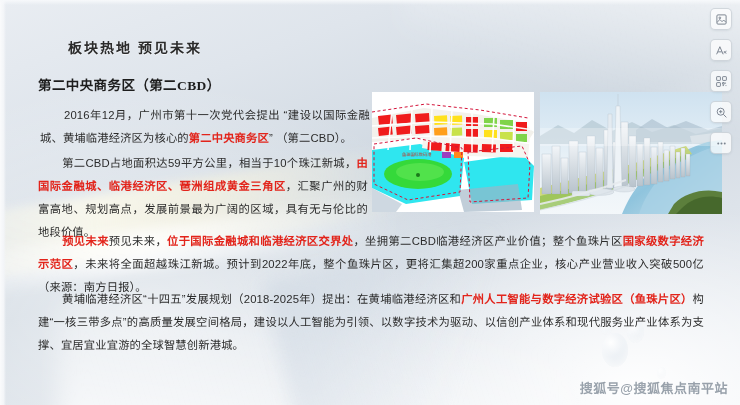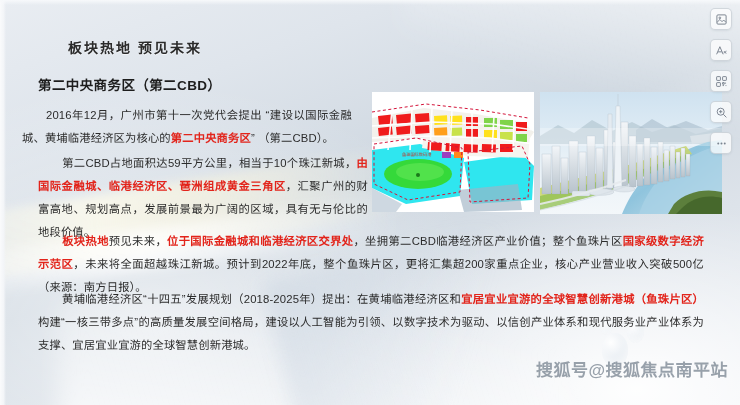--- a/index.html
+++ b/index.html
@@ -73,33 +73,34 @@
     font-size:14px; font-weight:700; letter-spacing:2px;
     color:#2b2b2b;
     text-shadow:0 1px 0 rgba(255,255,255,.6);
     margin-left:24px;
   }
 
   .section-title{
     position:absolute; left:38px; top:74px;
     font-size:13.5px; font-weight:700; letter-spacing:.4px;
     color:#1d1d1d;
+    font-family:Liberation Serif, serif;
   }
 
   .para{
     position:absolute;
     font-size:11.3px;
     line-height:23px;
     color:#2c2c2c;
     letter-spacing:.15px;
     text-align:justify;
   }
   .para .ind{ display:inline-block; width:24px; }
 
-  .p1{ left:22px; top:104px; width:330px; }
+  .p1{ left:40px; top:104px; width:330px; }
   .p2{ left:38px; top:152px; width:330px; }
   .p3{ left:38px; top:230px; width:666px; }
   .p4{ left:38px; top:288px; width:666px; }
 
   .hl{ color:#e2241b; font-weight:700; }
 
   
   .fig{
     position:absolute; overflow:hidden;
     background:#fff;
@@ -122,22 +123,22 @@
     background:rgba(255,255,255,.72);
     border:1px solid rgba(160,170,182,.45);
     display:flex; align-items:center; justify-content:center;
     color:#7b8490;
     box-shadow:0 1px 2px rgba(120,132,146,.15);
   }
   .tool-btn svg{ display:block; }
 
   
   .watermark{
-    position:absolute; right:12px; bottom:24px;
-    font-size:17px; font-weight:700;
+    position:absolute; right:12px; bottom:8px;
+    font-size:13px; font-weight:700;
     color:#5d6b7a;
     opacity:.62;
     letter-spacing:.5px;
     text-shadow:0 1px 0 rgba(255,255,255,.8);
     white-space:nowrap;
   }
 </style>
 </head>
 <body>
 
@@ -160,23 +161,23 @@
   <div class="content">
 
     <div class="page-title">板块热地 预见未来</div>
 
     <div class="section-title">第二中央商务区（第二CBD）</div>
 
     <p class="para p1"><span class="ind"></span><span>2016年12月，广州市第十一次党代会提出 “建设以国际金融城、黄埔临港经济区为核心的</span><span class="hl">第二中央商务区</span><span>” （第二CBD）。</span></p>
 
     <p class="para p2"><span class="ind"></span><span>第二CBD占地面积达59平方公里，相当于10个珠江新城，</span><span class="hl">由国际金融城、临港经济区、琶洲组成黄金三角区</span><span>，汇聚广州的财富高地、规划高点，发展前景最为广阔的区域，具有无与伦比的地段价值。</span></p>
 
-    <p class="para p3"><span class="ind"></span><span class="hl">板块热地</span><span>预见未来，</span><span class="hl">位于国际金融城和临港经济区交界处</span><span>，坐拥第二CBD临港经济区产业价值；整个鱼珠片区</span><span class="hl">国家级数字经济示范区</span><span>，未来将全面超越珠江新城。预计到2022年底，整个鱼珠片区，更将汇集超200家重点企业，核心产业营业收入突破500亿（来源：南方日报）。</span></p>
-
-    <p class="para p4"><span class="ind"></span><span>黄埔临港经济区“十四五”发展规划（2018-2025年）提出：在黄埔临港经济区和</span><span class="hl">宜居宜业宜游的全球智慧创新港城（鱼珠片区）</span><span>构建“一核三带多点”的高质量发展空间格局，建设以人工智能为引领、以数字技术为驱动、以信创产业体系和现代服务业产业体系为支撑、宜居宜业宜游的全球智慧创新港城。</span></p>
+    <p class="para p3"><span class="ind"></span><span class="hl">预见未来</span><span>预见未来，</span><span class="hl">位于国际金融城和临港经济区交界处</span><span>，坐拥第二CBD临港经济区产业价值；整个鱼珠片区</span><span class="hl">国家级数字经济示范区</span><span>，未来将全面超越珠江新城。预计到2022年底，整个鱼珠片区，更将汇集超200家重点企业，核心产业营业收入突破500亿（来源：南方日报）。</span></p>
+
+    <p class="para p4"><span class="ind"></span><span>黄埔临港经济区“十四五”发展规划（2018-2025年）提出：在黄埔临港经济区和</span><span class="hl">广州人工智能与数字经济试验区（鱼珠片区）</span><span>构建“一核三带多点”的高质量发展空间格局，建设以人工智能为引领、以数字技术为驱动、以信创产业体系和现代服务业产业体系为支撑、宜居宜业宜游的全球智慧创新港城。</span></p>
 
     <div class="fig fig-map">
       <svg viewBox="0 0 162 120" preserveAspectRatio="none">
         <rect width="162" height="120" fill="#ffffff"></rect>
 
         <polygon points="0,58 48,52 92,66 88,104 34,112 0,96" fill="#2fe6ef"></polygon>
         <polygon points="92,70 150,62 162,74 160,108 100,112" fill="#2fe6ef"></polygon>
         <polygon points="86,98 146,92 150,118 92,120" fill="#9fb4c4" opacity=".65"></polygon>
         <polygon points="0,96 30,112 24,120 0,120" fill="#b9c7d4" opacity=".7"></polygon>
 

